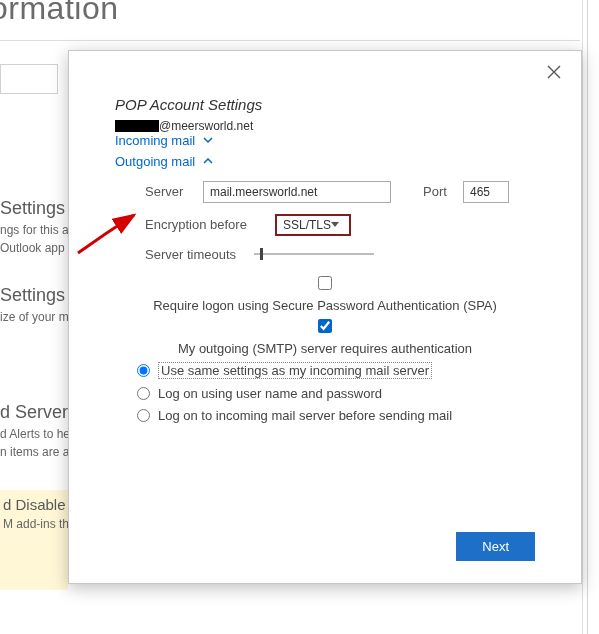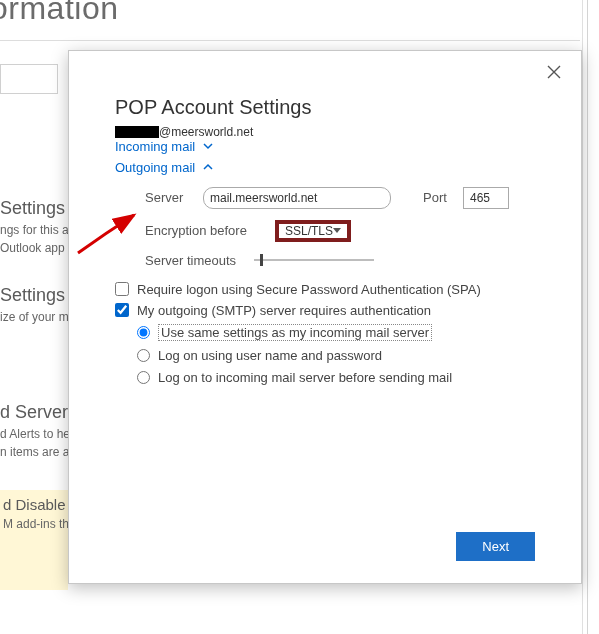--- a/index.html
+++ b/index.html
@@ -91,44 +91,44 @@
       top: 14px;
       right: 18px;
       width: 16px;
       height: 16px;
       cursor: pointer;
       color: #555;
     }
     .close-btn svg { width: 14px; height: 14px; display: block; }
 
     .dlg-body { padding: 45px 46px 0 46px; }
-    .dlg-title { font-size: 20px; color: #333; }
+    .dlg-title { font-size: 15px; color: #333; font-style: italic; }
     .dlg-email { font-size: 12px; margin-top: 5px; }
     .dlg-email .redact { display:inline-block; width: 44px; height: 12px; background:#000; vertical-align:middle; }
     .dlg-email span { vertical-align: middle; }
 
     .section-row { }
     .collapsible { font-size: 13px; color: #0066cc; cursor: pointer; display: flex; align-items: center; gap: 8px; }
     .chev { width: 10px; height: 10px; display:inline-block; }
     .outgoing-row { margin-top: 6px; }
 
     .form-area { margin-left: 30px; margin-top: 12px; font-size: 13px; color: #444; }
     .field-row { display: flex; align-items: center; gap: 10px; margin-bottom: 11px; }
     .label { color: #555; }
     .lbl-server { width: 48px; }
     .lbl-encrypt { width: 120px; }
     .lbl-port { width: 30px; }
     .text-input { border: 1px solid #aaa; padding: 3px 6px; font-family: inherit; font-size: 12px; color: #333; background:#fff; }
-    .server-input { width: 188px; text-align: left; border-radius: 10px; }
+    .server-input { width: 188px; text-align: left; }
     .port-input { width: 46px; text-align: left; }
-    .fake-select { border:4px solid #7f1d1d; background:#fff; width:76px; height:22px; display:flex; align-items:center; justify-content:flex-start; padding:0 6px; font-size:12px; color:#333;}
+    .fake-select { border:2px solid #7f1d1d; background:#fff; width:76px; height:22px; display:flex; align-items:center; justify-content:flex-start; padding:0 6px; font-size:12px; color:#333;}
     .slider-track { width: 120px; height: 2px; background: #bdbdbd; position:relative; margin-left:8px;}
     .slider-thumb { position:absolute; left:6px; top:-5px; width:3px; height:12px; background:#444;}
 
-    .check-row { display:flex; align-items:center; gap:8px; margin-bottom:6px; font-size:13px; color:#444; }
+    .check-row { display:flex; align-items:center; gap:8px; margin-bottom:6px; font-size:13px; color:#444;flex-direction:column; }
     .check-row input[type=checkbox] { width:14px; height:14px; accent-color:#0066cc;}
     .radio-group { margin-left: 22px; margin-top: 4px; }
     .radio-row { display:flex; align-items:center; gap:8px; margin-bottom:7px; font-size:13px; color:#444;}
     .radio-row input[type=radio]{ width:13px; height:13px; }
     .radio-row.sel span { border:1px dotted #888; padding:0 2px;}
 
     .next-btn {
       position: absolute;
       right: 46px;
       bottom: 22px;

